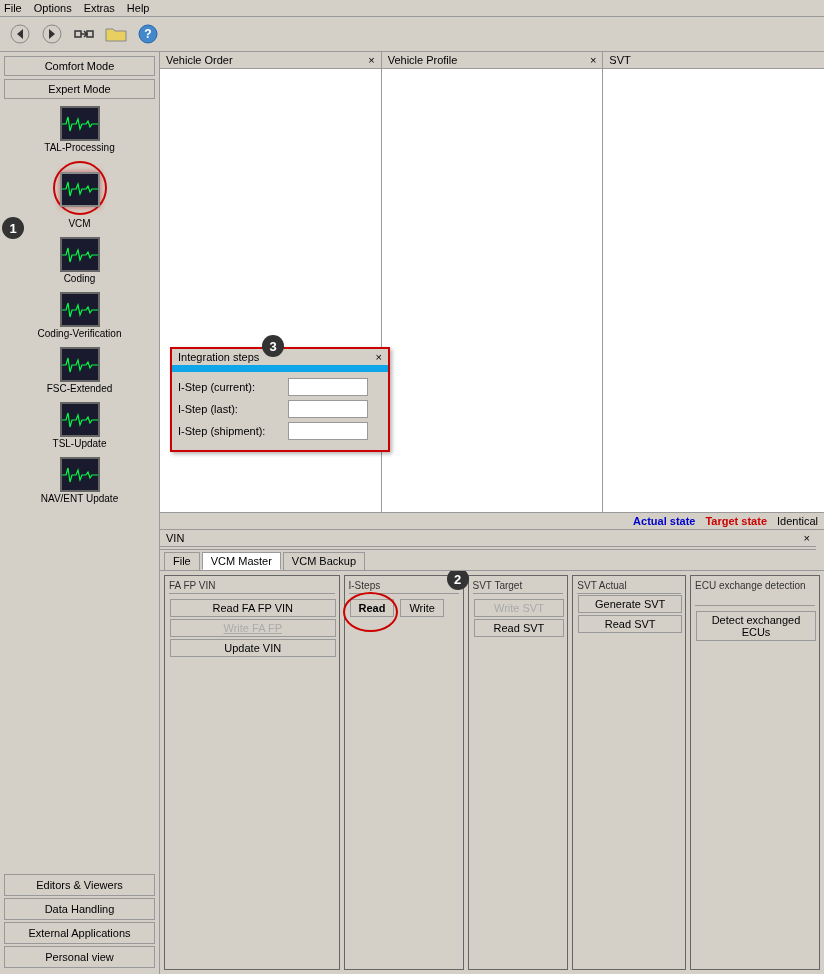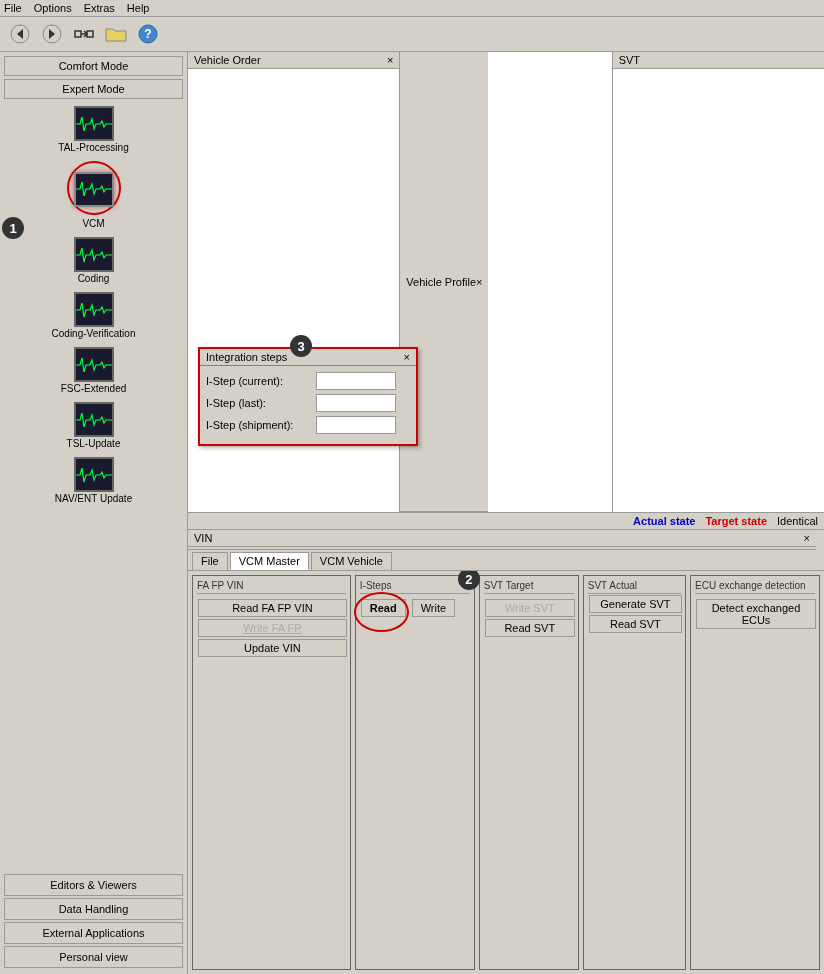--- a/index.html
+++ b/index.html
@@ -7,40 +7,40 @@
     
     
     .menubar { background: #d4d0c8; border-bottom: 1px solid #999; padding: 2px 4px; display: flex; gap: 12px; }
     .menubar span { cursor: pointer; font-size: 11px; }
     
     
     .toolbar { background: #d4d0c8; padding: 3px 6px; display: flex; align-items: center; gap: 4px; border-bottom: 1px solid #999; }
     .toolbar-btn { width: 28px; height: 28px; background: #d4d0c8; border: 1px solid transparent; cursor: pointer; display: flex; align-items: center; justify-content: center; font-size: 16px; }
     
     
-    .sidebar { width: 188px; background: #d4d0c8; border-right: 1px solid #999; display: flex; flex-direction: column; padding: 4px; overflow-y: auto; }
+    .sidebar { width: 160px; background: #d4d0c8; border-right: 1px solid #999; display: flex; flex-direction: column; padding: 4px; overflow-y: auto; }
     .sidebar-btn { background: #d4d0c8; border: 1px solid #999; padding: 3px 6px; margin-bottom: 3px; cursor: pointer; text-align: center; font-size: 11px; }
     .sidebar-item { display: flex; flex-direction: column; align-items: center; margin: 4px 0; cursor: pointer; }
     .sidebar-item-icon { width: 40px; height: 35px; background: #1a1a2e; border: 2px solid #666; position: relative; display: flex; align-items: center; justify-content: center; overflow: hidden; }
     .sidebar-item-label { font-size: 10px; text-align: center; margin-top: 1px; }
     .sidebar-item.selected .sidebar-item-icon { border: 2px solid #cc0000; box-shadow: 0 0 6px rgba(200,0,0,0.5); }
     
     
     .sidebar-spacer { flex: 1; }
     .sidebar-bottom-btn { background: #d4d0c8; border: 1px solid #999; padding: 4px 6px; margin-bottom: 2px; cursor: pointer; text-align: center; font-size: 11px; }
     .panel-header { background: #d4d0c8; border-bottom: 1px solid #999; padding: 2px 6px; display: flex; align-items: center; justify-content: space-between; }
     
     
     .tab-bar { display: flex; background: #d4d0c8; padding: 2px 4px 0; border-bottom: 1px solid #999; }
     .tab { padding: 2px 8px; border: 1px solid #999; border-bottom: none; background: #d4d0c8; cursor: pointer; font-size: 11px; margin-right: 2px; }
     .tab.active { background: white; border-bottom: 1px solid white; }
     
     
     .integration-steps { position: absolute; left: 175px; top: 115px; width: 220px; background: #d4d0c8; border: 2px solid #cc0000; z-index: 100; box-shadow: 2px 2px 4px rgba(0,0,0,0.3); }
-    .integration-steps-header { background: #d4d0c8; padding: 2px 6px; display: flex; justify-content: space-between; border-bottom: 1px solid #0ea5e9; font-size: 11px; }
+    .integration-steps-header { background: #d4d0c8; padding: 2px 6px; display: flex; justify-content: space-between; border-bottom: 7px solid #0ea5e9; font-size: 11px; }
     .integration-steps-body { padding: 6px; }
     .istep-row { display: flex; align-items: center; margin-bottom: 4px; }
     .istep-label { font-size: 11px; width: 110px; }
     .istep-input { border: 1px solid #999; background: white; height: 18px; width: 80px; }
     
     
     .waveform-svg { width: 36px; height: 22px; }
 
     .btn { background: #d4d0c8; border: 1px solid #999; padding: 2px 8px; cursor: pointer; font-size: 11px; margin: 1px; }
     .btn.disabled { color: #aaa; cursor: default; }
@@ -191,21 +191,21 @@
       <div style="display:flex; height:50%; border-bottom:1px solid #999; background:#d4d0c8;">
 
         <div style="flex:1; display:flex; flex-direction:column; border-right:1px solid #999;">
           <div class="panel-header">
             <span>Vehicle Order</span>
             <span style="cursor:pointer;">×</span>
           </div>
           <div style="flex:1; background:white;"></div>
         </div>
 
-        <div style="flex:1; display:flex; border-right:1px solid #999;">
+        <div style="flex:1; display:flex; flex-direction:column; border-right:1px solid #999;">
           <div class="panel-header">
             <span>Vehicle Profile</span>
             <span style="cursor:pointer;">×</span>
           </div>
           <div style="flex:1; background:white;"></div>
         </div>
 
         <div style="flex:1; display:flex; flex-direction:column;">
           <div class="panel-header">
             <span>SVT</span>
@@ -230,21 +230,21 @@
         <div style="display:flex; align-items:center; justify-content:space-between; padding:2px 6px; border-bottom:1px solid #999; font-size:11px; background:#d4d0c8;">
           <span>VIN</span>
           <span style="cursor:pointer;">×</span>
         </div>
         <div style="height:2px; background:#d4d0c8;"></div>
       </div>
 
       <div class="tab-bar">
         <div class="tab">File</div>
         <div class="tab active">VCM Master</div>
-        <div class="tab">VCM Vehicle</div>
+        <div class="tab">VCM Backup</div>
       </div>
 
       <div style="flex:1; background:#d4d0c8; overflow:hidden;">
         <div style="display:flex; gap:4px; padding:4px; height:100%;">
 
           <div style="border:1px solid #666; padding:4px; background:#d4d0c8; min-width:110px;">
             <div style="font-size:10px; color:#333; margin-bottom:4px; border-bottom:1px solid #999; padding-bottom:2px;">FA FP VIN</div>
             <button class="btn full-width-btn">Read FA FP VIN</button>
             <button class="btn full-width-btn disabled" style="color:#aaa;text-decoration:underline;">Write FA FP</button>
             <button class="btn full-width-btn">Update VIN</button>
@@ -270,21 +270,21 @@
             <button class="btn full-width-btn">Read SVT</button>
           </div>
 
           <div style="border:1px solid #666; padding:4px; background:#d4d0c8; min-width:100px;">
             <div style="font-size:10px; color:#333; border-bottom:1px solid #999; padding-bottom:2px;">SVT Actual</div>
             <button class="btn full-width-btn">Generate SVT</button>
             <button class="btn full-width-btn">Read SVT</button>
           </div>
 
           <div style="border:1px solid #666; padding:4px; background:#d4d0c8; min-width:130px;">
-            <div style="font-size:10px; color:#333; margin-bottom:4px; border-bottom:1px solid #999; padding-bottom:2px;">ECU exchange detection</div>
+            <div style="font-size:10px; color:#333; margin-bottom:4px; border-bottom:1px solid #999; padding-bottom:14px;">ECU exchange detection</div>
             <button class="btn full-width-btn">Detect exchanged ECUs</button>
           </div>
 
         </div>
       </div>
 
       <div class="integration-steps" style="top:295px; left:10px;">
 
         <div class="num-badge" style="position:absolute; top:-14px; left:90px;">3</div>
         <div class="integration-steps-header">

